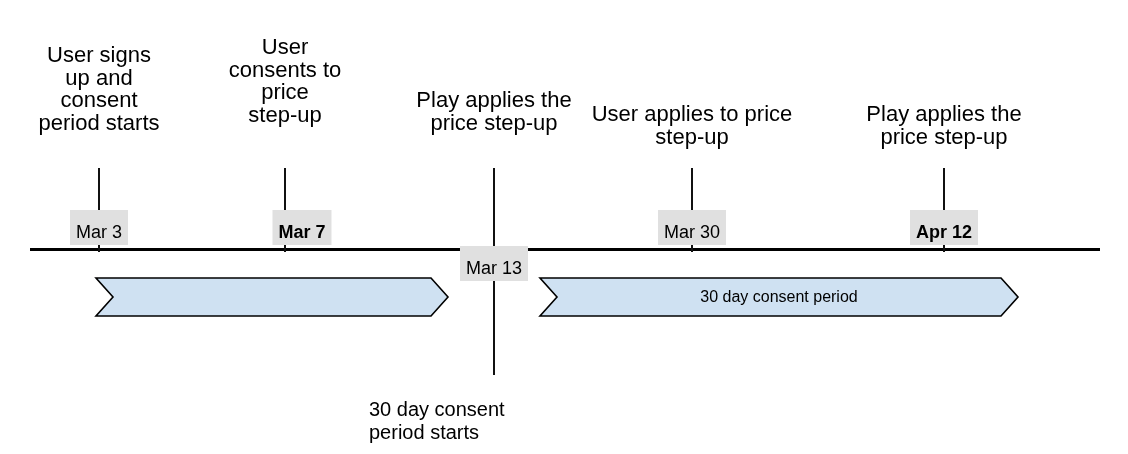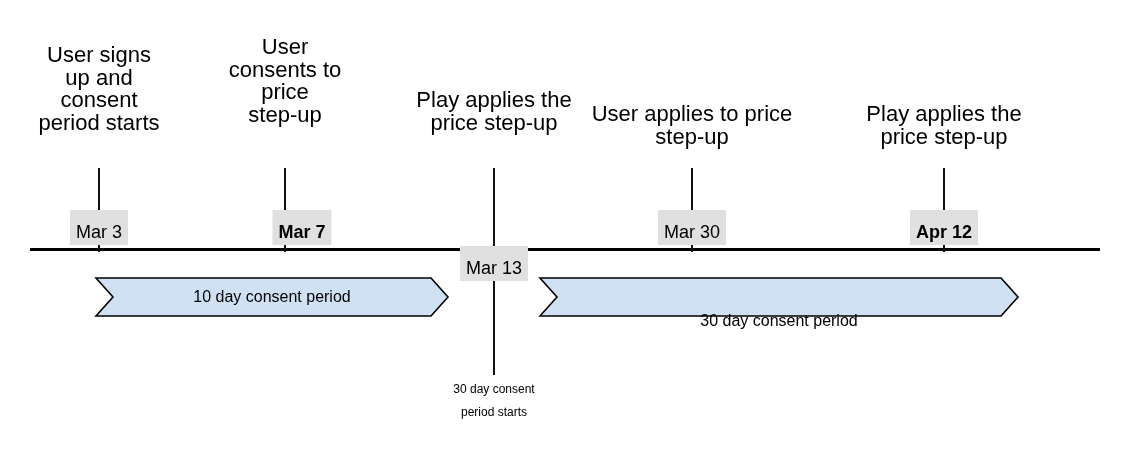--- a/index.html
+++ b/index.html
@@ -63,26 +63,26 @@
   .band-text {
     position: absolute;
     font-size: 16px;
     line-height: 37px;
     text-align: center;
     color: #000000;
     white-space: nowrap;
   }
   .note-label {
     position: absolute;
-    font-size: 12px;
+    font-size: 20px;
     line-height: 22.5px;
-    text-align: center;
     transform: translateX(-50%);
     white-space: pre-line;
     color: #000000;
+    margin-top: 20px;
   }
 </style>
 </head>
 <body>
 
 <div id="diagram">
 
   <div class="axis-line"></div>
 
   <div class="event-label" style="left:99px; top:44px; width:200px;">User signs
@@ -111,23 +111,22 @@
   <div class="date-chip" style="left:692px; top:210px;text-align:right;">Mar 30</div>
 
   <div class="event-label" style="left:944px; top:103px; width:260px;">Play applies the
 price step-up</div>
   <div class="tick" style="left:943px; top:168px; height:84px;"></div>
   <div class="date-chip" style="left:944px; top:210px;font-weight:bold;">Apr 12</div>
 
   <svg class="band-svg" style="left:96px; top:278px; width:352px; height:38px;" viewBox="0 0 352 38" preserveAspectRatio="none">
     <polygon points="0,0 335,0 352,19 335,38 0,38 17,19" fill="#cfe1f2" stroke="#000000" stroke-width="1.6"></polygon>
   </svg>
-  <div class="band-text" style="left:96px; top:278px; width:352px;">10 day consent period</div>
 
   <svg class="band-svg" style="left:540px; top:278px; width:478px; height:38px;" viewBox="0 0 478 38" preserveAspectRatio="none">
     <polygon points="0,0 461,0 478,19 461,38 0,38 17,19" fill="#cfe1f2" stroke="#000000" stroke-width="1.6"></polygon>
   </svg>
-  <div class="band-text" style="left:540px; top:278px; width:478px;margin-top:24px;">30 day consent period</div>
+  <div class="band-text" style="left:540px; top:278px; width:478px;">30 day consent period</div>
 
   <div class="note-label" style="left:494px; top:378px; width:250px;">30 day consent
 period starts</div>
 
 </div>
 
 </body></html>

